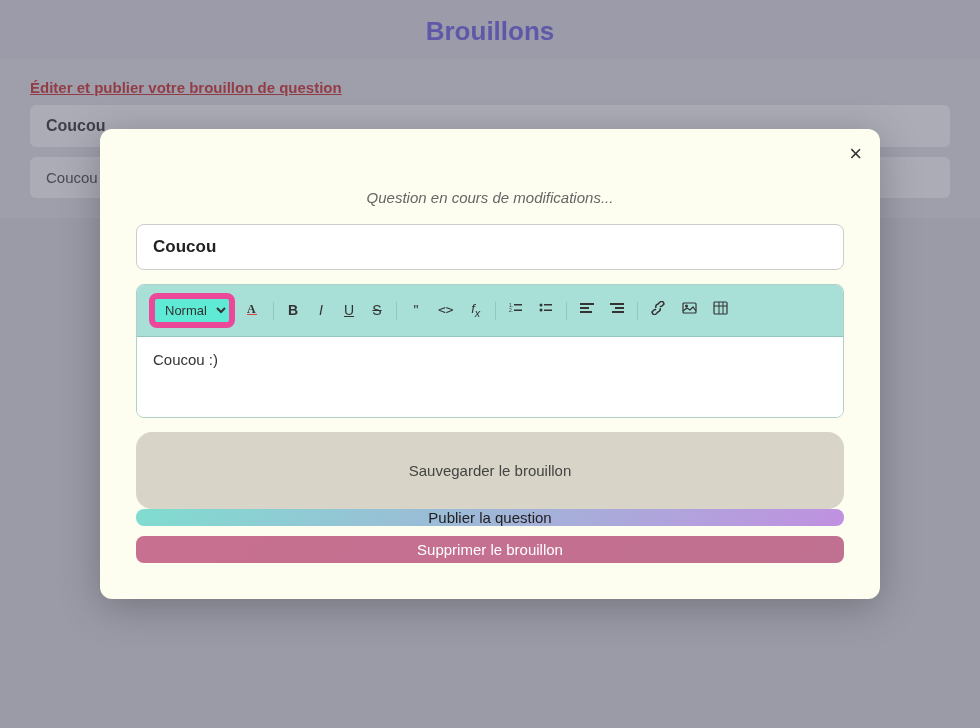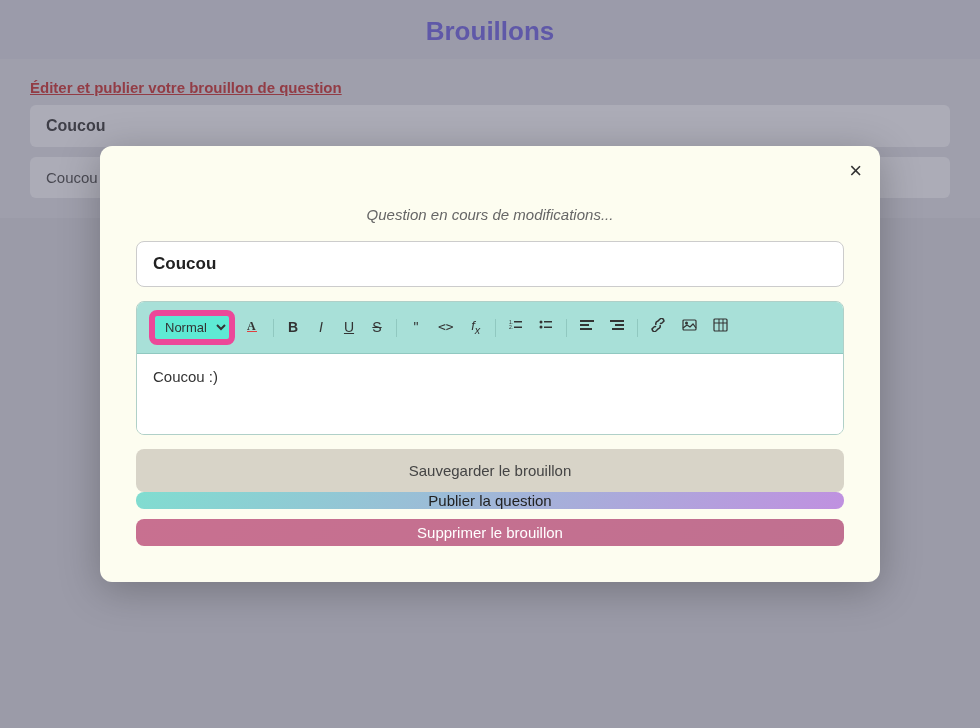--- a/index.html
+++ b/index.html
@@ -170,24 +170,24 @@
       background: #fff;
       min-height: 80px;
       padding: 14px 16px;
       font-size: 15px;
       color: #333;
     }
 
     
     .btn-save {
       width: 100%;
-      padding: 13px;
+      padding: 30px;
       background: #d8d4c8;
       border: none;
-      border-radius: 8px;
+      border-radius: 16px;
       font-size: 15px;
       color: #444;
       cursor: pointer;
       font-weight: 500;
     }
 
     .btn-publish {
       width: 100%;
       background: linear-gradient(135deg, #80ddd0, #c090e0);
       border: none;

